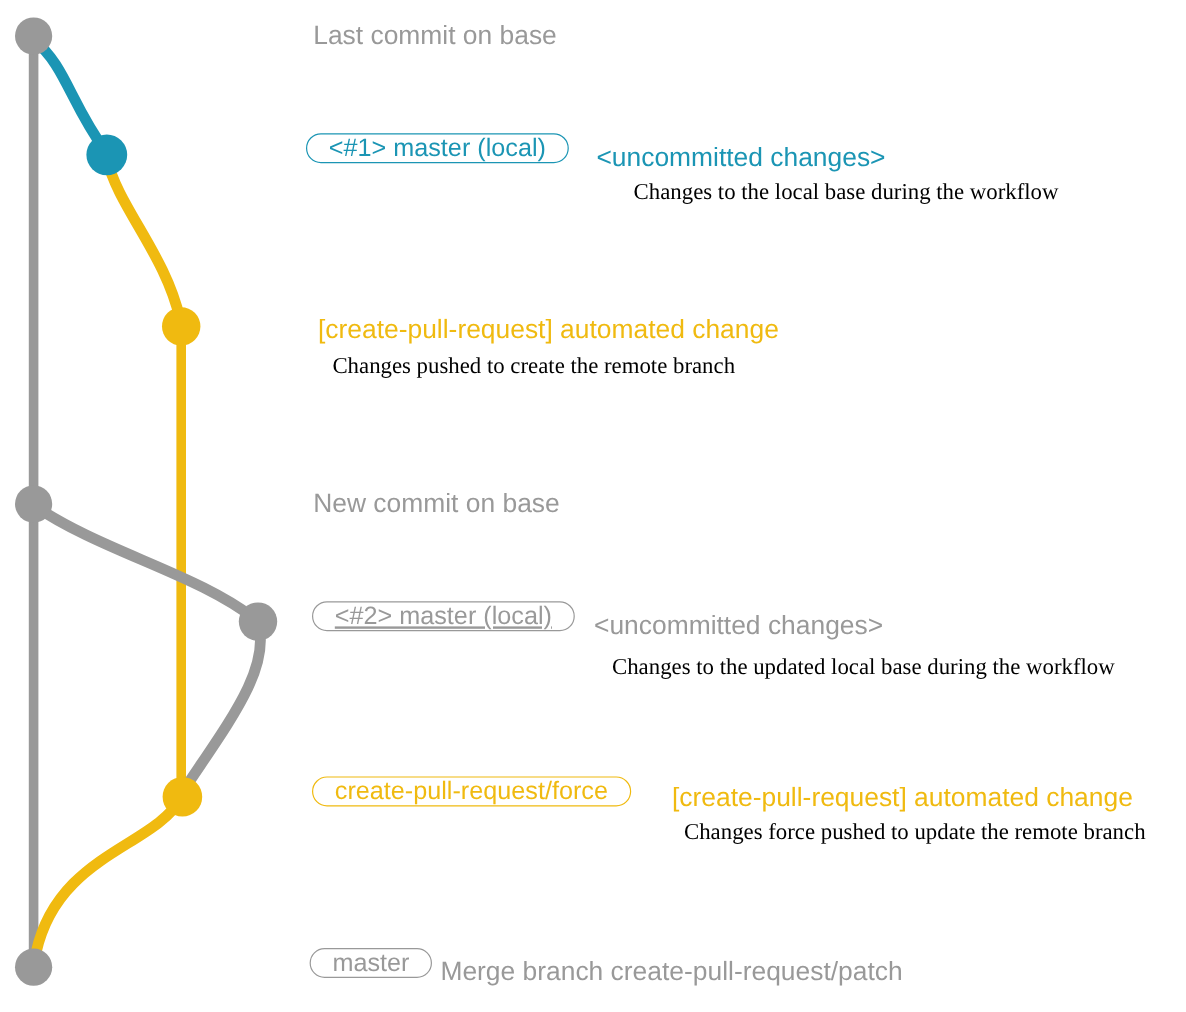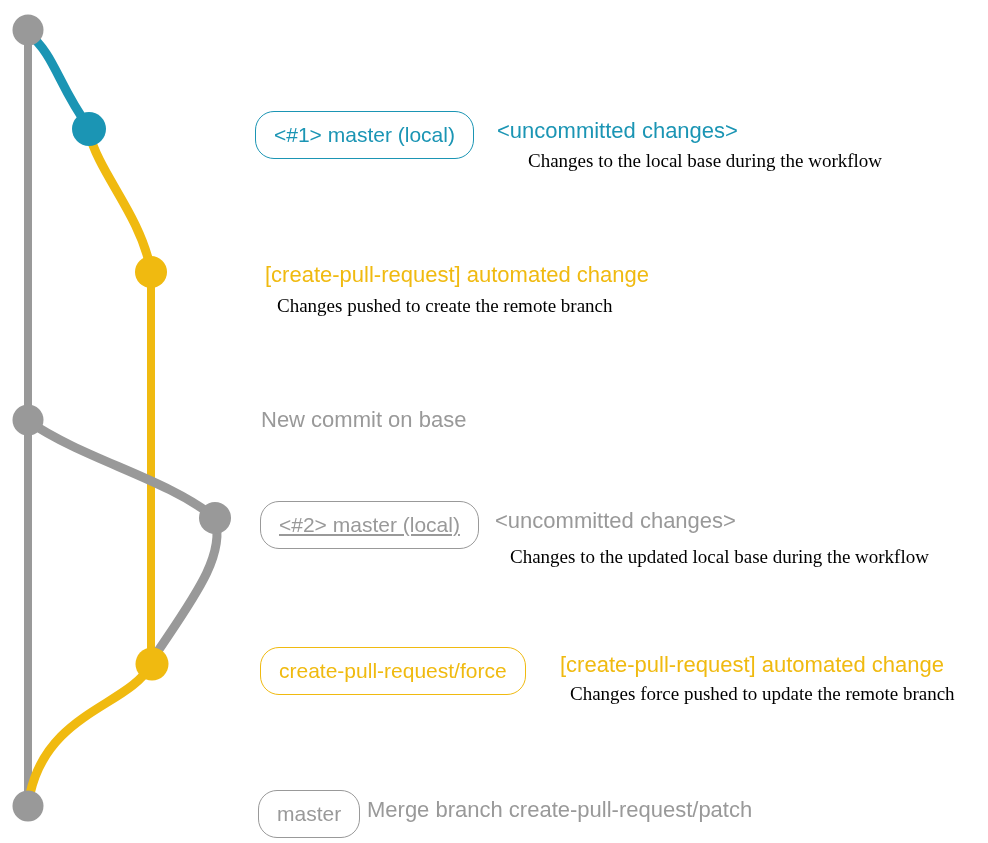--- a/index.html
+++ b/index.html
@@ -23,21 +23,21 @@
     position:absolute;
     font-size:22px;
     line-height:24px;
     white-space:nowrap;
   }
   .c-gray{color:var(--c-gray);}
   .c-teal{color:var(--c-teal);}
   .c-yellow{color:var(--c-yellow);text-align:center;}
   .badge{
     position:absolute;
-    height:48px;
+    height:25px;
     display:inline-flex;
     align-items:center;
     padding:0 18px;
     border:1.5px solid;
     border-radius:19px;
     font-size:21px;
     white-space:nowrap;
     background:transparent;
   }
   .badge.c-teal{border-color:var(--c-teal);}
@@ -81,20 +81,21 @@
 
     <circle cx="28" cy="30" r="15.5" class="fill-gray"></circle>
     <circle cx="89" cy="129" r="17" class="fill-teal"></circle>
     <circle cx="151" cy="272" r="16" class="fill-yellow"></circle>
     <circle cx="28" cy="420" r="15.5" class="fill-gray"></circle>
     <circle cx="215" cy="518" r="16" class="fill-gray"></circle>
     <circle cx="152" cy="664" r="16.5" class="fill-yellow"></circle>
     <circle cx="28" cy="806" r="15.5" class="fill-gray"></circle>
   </svg>
 
+  <div class="lbl c-gray" style="left:261px;top:18px;">Last commit on base</div>
 
   <div class="badge c-teal" style="left:255px;top:111px;">&lt;#1&gt; master (local)</div>
   <div class="lbl c-teal" style="left:497px;top:119px;">&lt;uncommitted changes&gt;</div>
   <div class="serif" style="left:508px;top:150px;margin-left:20px;">Changes to the local base during the workflow</div>
 
   <div class="lbl c-yellow" style="left:265px;top:263px;">[create-pull-request] automated change</div>
   <div class="serif" style="left:277px;top:295px;">Changes pushed to create the remote branch</div>
 
   <div class="lbl c-gray" style="left:261px;top:408px;">New commit on base</div>
 

